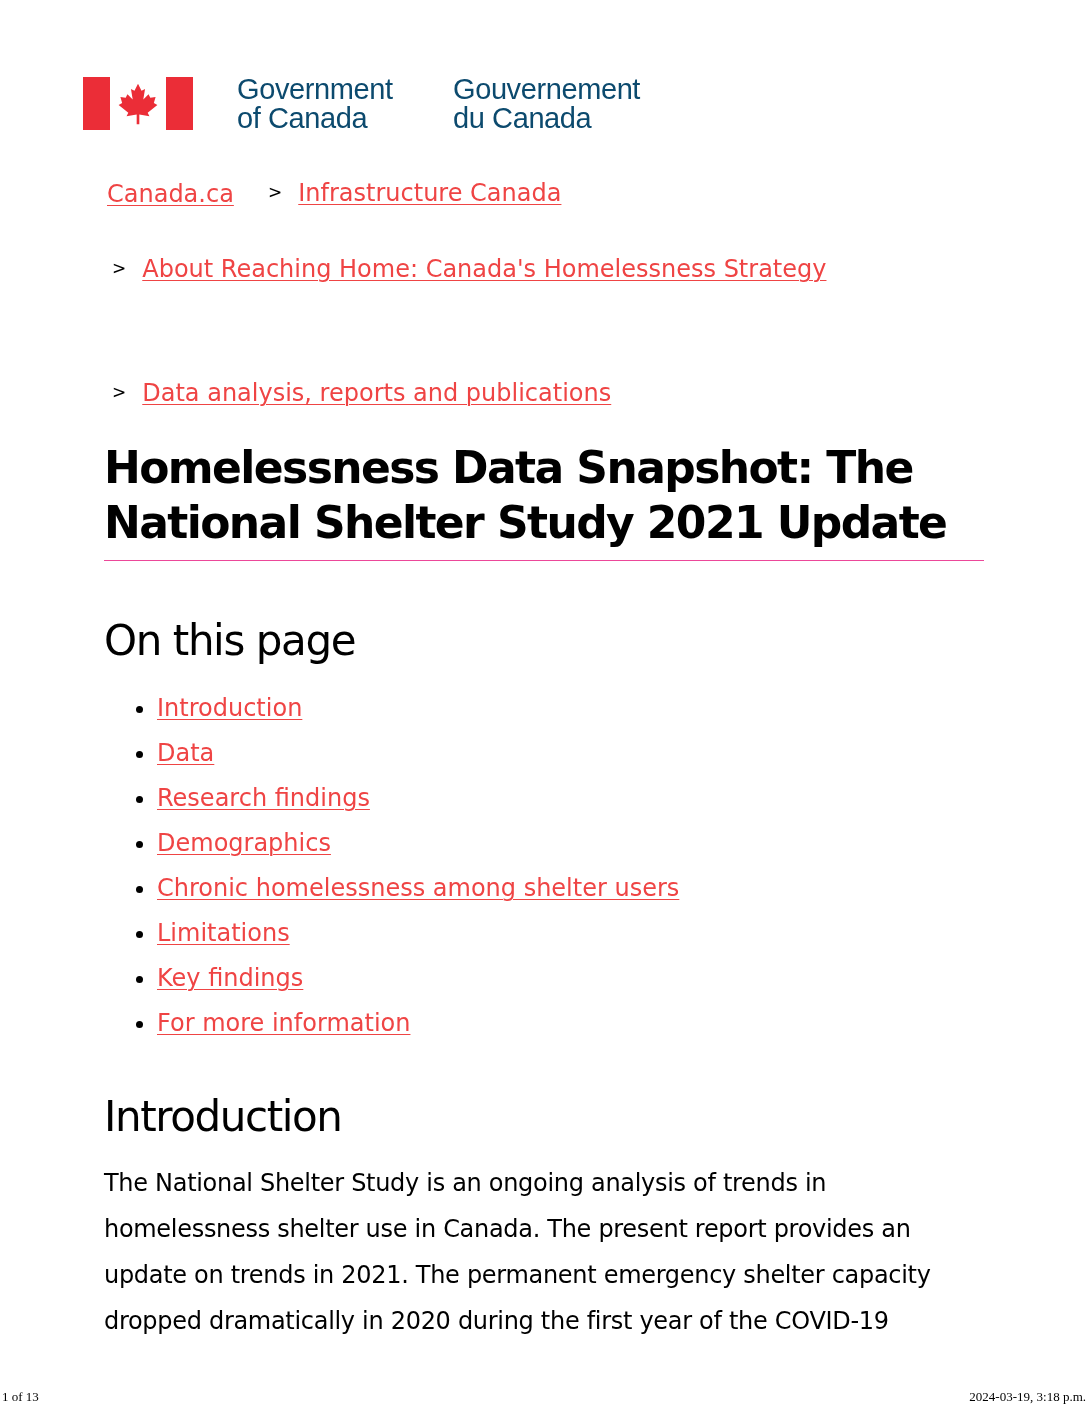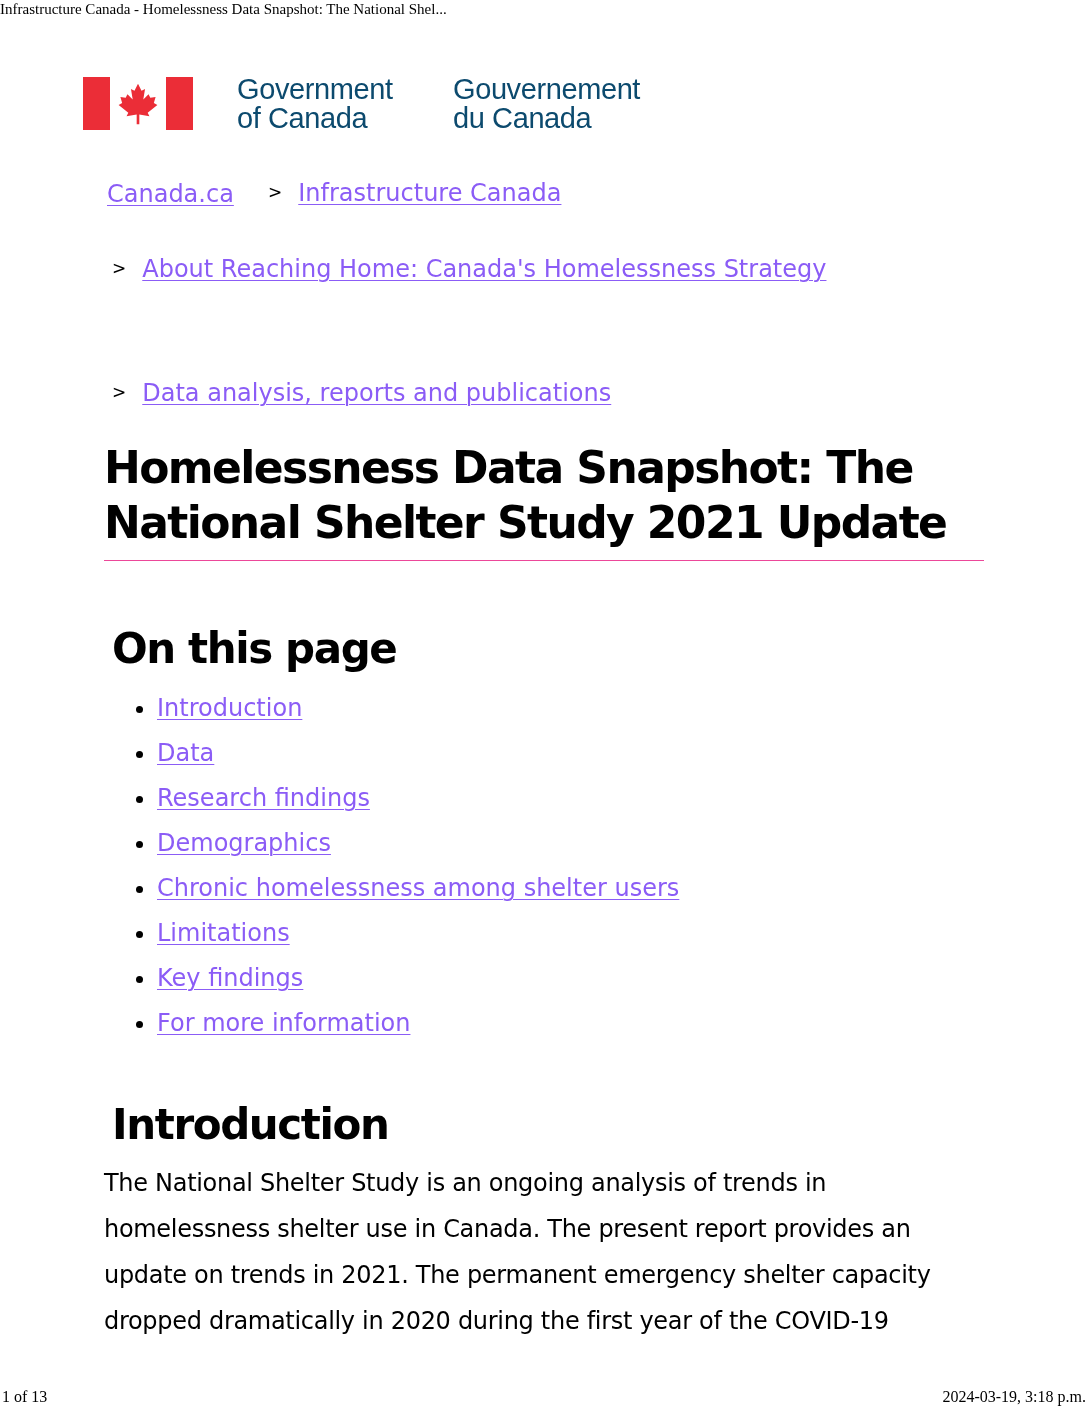--- a/index.html
+++ b/index.html
@@ -8,61 +8,60 @@
     color: #000; font-family: "DejaVu Sans", sans-serif;
   }
   .print-header {
     position: absolute; top: 0; left: 0; width: 1088px; height: 20px;
     font-family: "Liberation Serif", serif; font-size: 15px; line-height: 18px;
   }
   .print-header .ph-title { position: absolute; left: 0; top: 0; white-space: nowrap; }
   .print-header .ph-url { position: absolute; left: 565px; top: 0; white-space: nowrap; }
   .print-footer {
     position: absolute; top: 1388px; left: 0; width: 1088px; height: 20px;
-    font-family: "Liberation Serif", serif; font-size: 16px; line-height: 18px;
+    font-family: "Liberation Serif", serif; font-size: 13px; line-height: 18px;
   }
   .print-footer .pf-page { position: absolute; left: 2px; top: 0; }
   .print-footer .pf-date { position: absolute; right: 2px; top: 0; }
 
   .gc-sig { position: absolute; left: 83px; top: 77px; height: 54px; display: flex; align-items: flex-start; }
   .flag { width: 110px; height: 53px; display: flex; }
   .flag .bar { width: 27px; height: 53px; background: #eb2d37; }
   .flag .mid { width: 56px; height: 53px; background: #fff; display: flex; align-items: center; justify-content: center; }
   .wordmark {
     font-family: "Liberation Sans", sans-serif; font-size: 29px; line-height: 29px;
     letter-spacing: -0.4px; color: #0c4a6e; position: absolute; top: -2px; white-space: nowrap;
   }
   .wordmark.en { left: 154px; }
   .wordmark.fr { left: 370px; }
 
   .breadcrumb a, .toc a {
-    color: #8b5cf6; text-decoration: underline; text-underline-offset: 3px; text-decoration-thickness: 1px;
+    color: #ef4444; text-decoration: underline; text-underline-offset: 3px; text-decoration-thickness: 1px;
   }
   .breadcrumb { font-size: 24px; line-height: 28px; }
   .bc { position: absolute; white-space: nowrap; }
   .bc .sep { font-size: 17px; display: inline-block; margin-right: 16px; vertical-align: 3px; }
 
   h1.page-title {
     position: absolute; left: 104px; top: 440px; width: 880px; margin: 0;
     font-family: "DejaVu Sans", sans-serif; font-weight: bold; font-size: 44px; line-height: 55px;
     letter-spacing: -1.6px; padding-bottom: 10px; border-bottom: 1px solid #ec4899;
   }
-  h2 { position: absolute; left: 104px; margin: 8px; font-weight: bold; font-size: 42px; letter-spacing: -1.4px; line-height: 50px; }
+  h2 { position: absolute; left: 104px; margin: 0; font-weight: normal; font-size: 42px; letter-spacing: -1.4px; line-height: 50px; }
   .toc { position: absolute; left: 104px; top: 686px; margin: 0; padding: 0 0 0 53px; font-size: 24px; line-height: 45px; list-style: disc; }
   .toc li { padding-left: 0; }
   .intro-p {
     position: absolute; left: 104px; top: 1160px; width: 880px; margin: 0;
     font-size: 24px; line-height: 46px; letter-spacing: -0.3px;
   }
 </style>
 </head>
 <body>
 
 <div class="print-header">
-  <span class="ph-title">Infrastructure Canada - Homelessness Data Snapshot: The National Shel...</span>
 </div>
 
 <div class="gc-sig">
   <div class="flag">
     <div class="bar"></div>
     <div class="mid">
       <svg width="44" height="44" viewBox="0 0 100 100">
         <path fill="#eb2d37" d="M50 4 L58 20 L66 16 L62 40 L74 28 L78 36 L90 34 L86 48 L94 52 L72 70 L76 78 L53 74 L53 96 L47 96 L47 74 L24 78 L28 70 L6 52 L14 48 L10 34 L22 36 L26 28 L38 40 L34 16 L42 20 Z"></path>
       </svg>
     </div>

